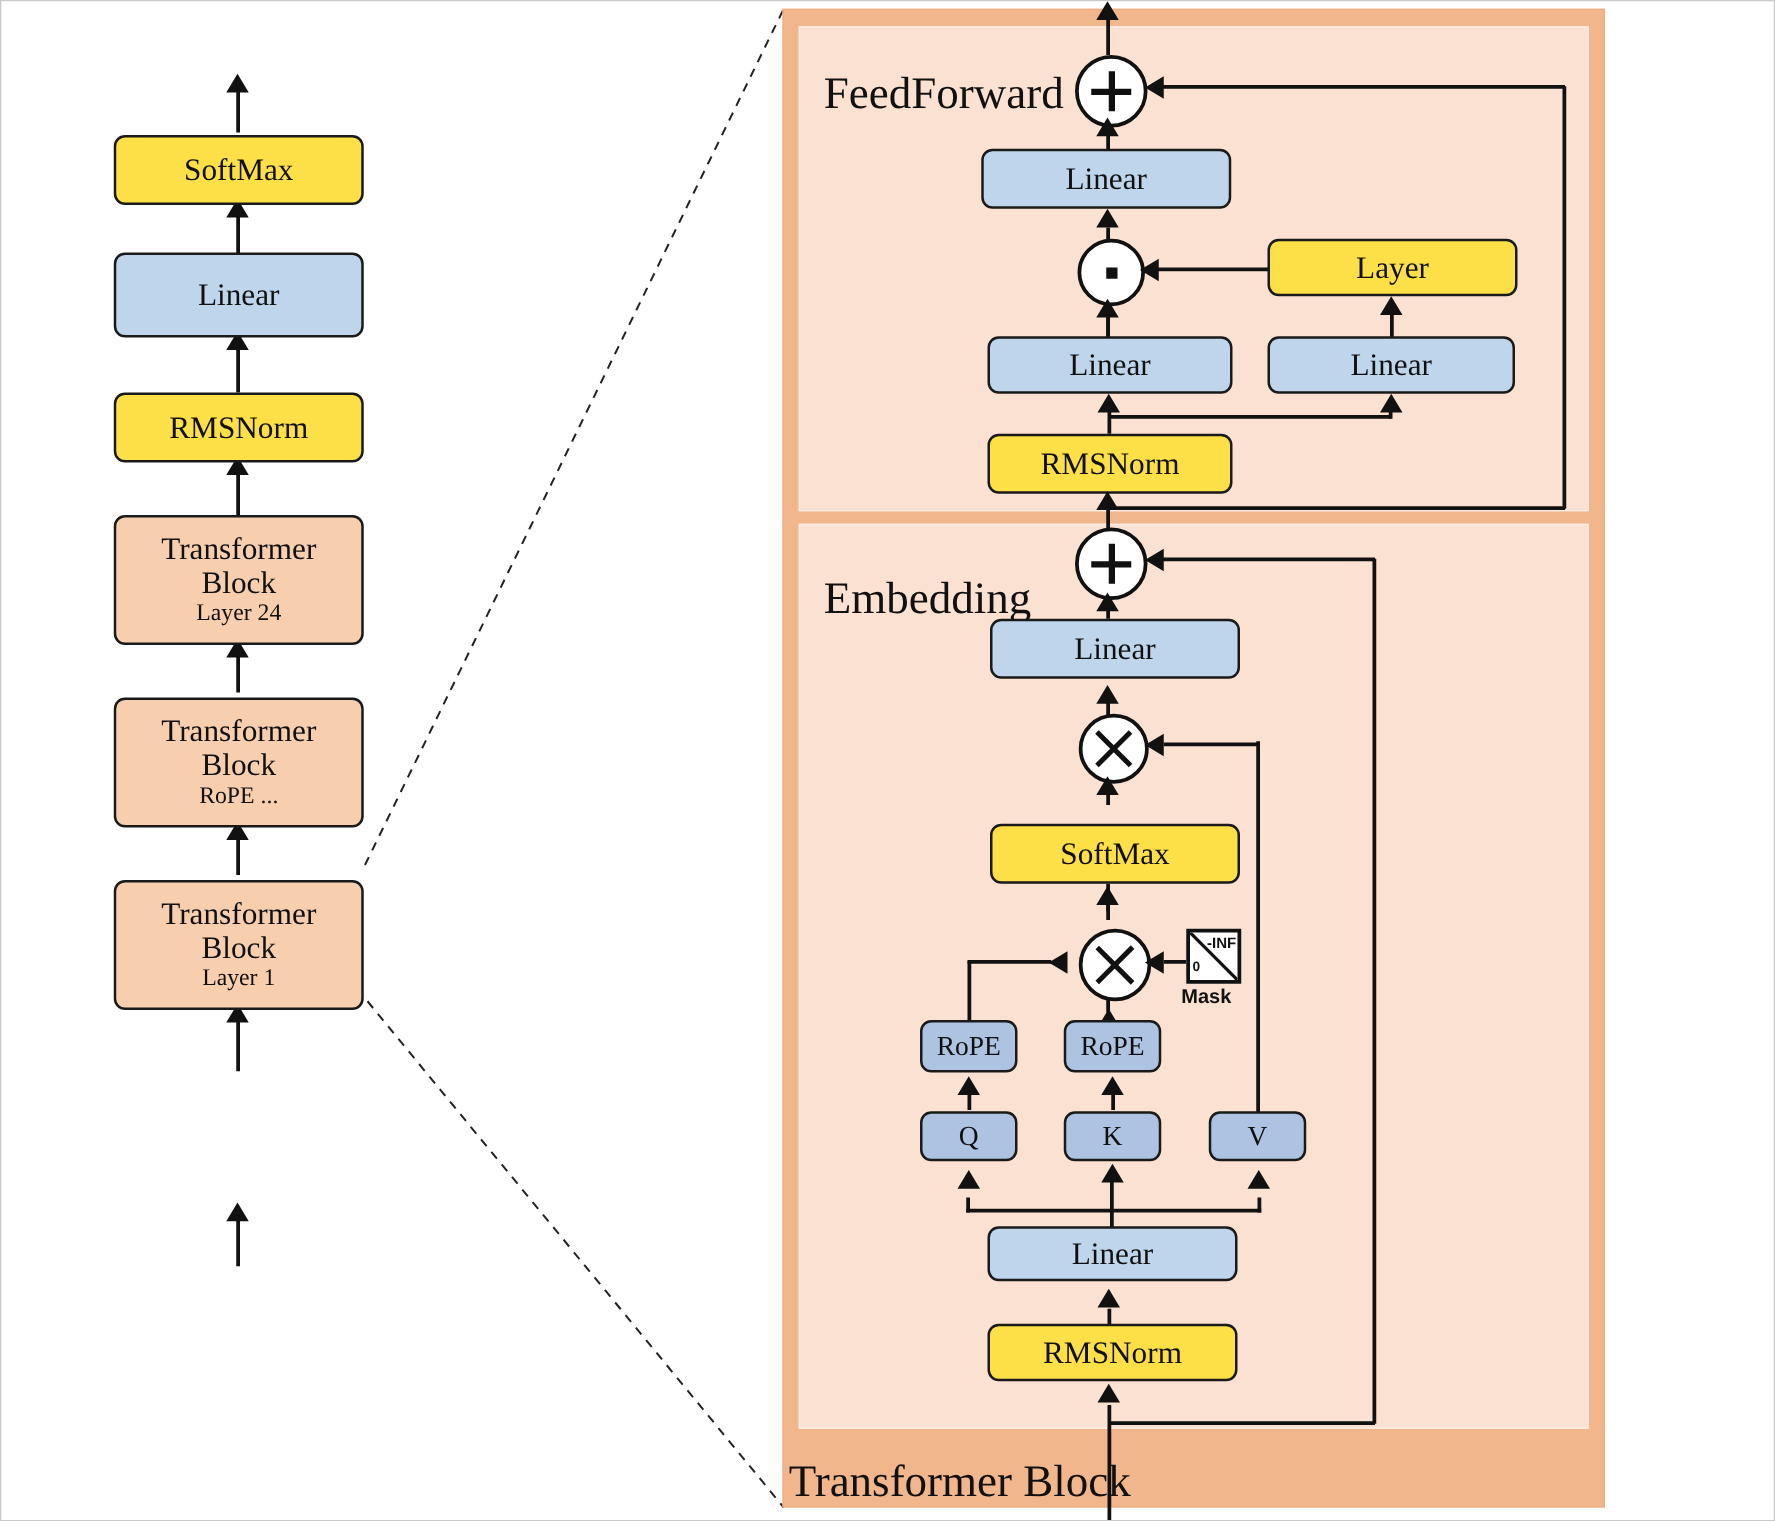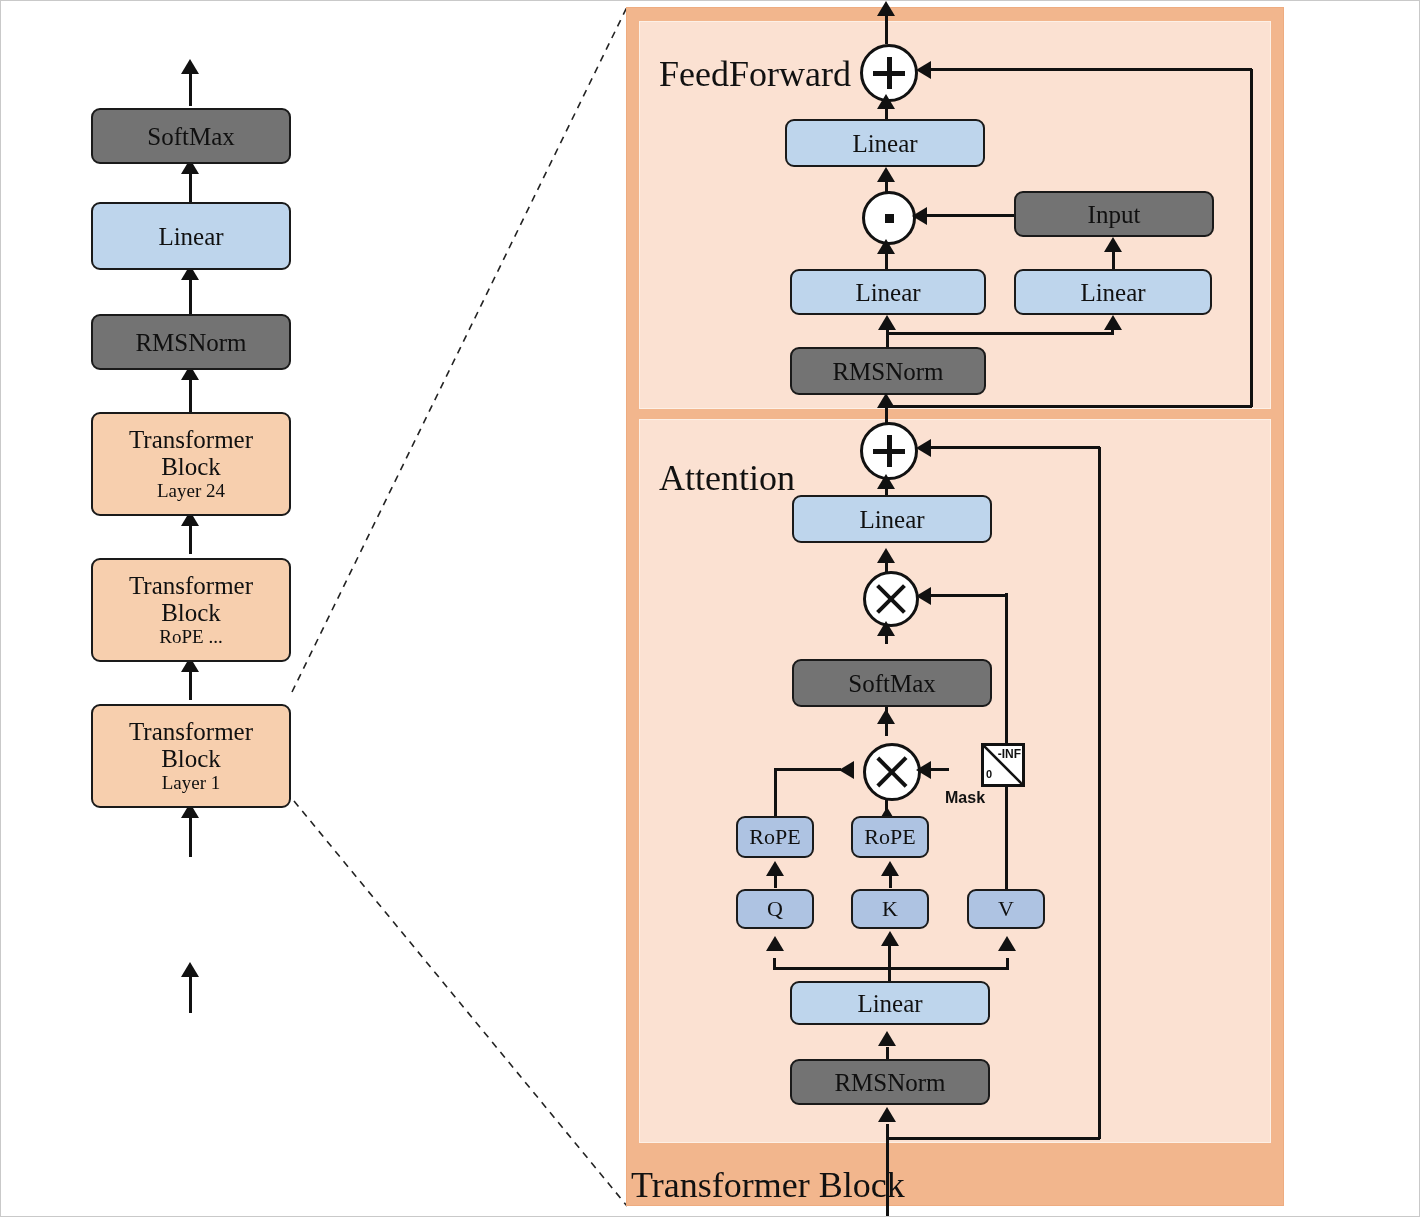--- a/index.html
+++ b/index.html
@@ -7,21 +7,21 @@
   #page{position:relative;width:1420px;height:1217px;background:#fff;
         border:1px solid #c9c9c9;box-sizing:border-box;overflow:hidden;}
 
   
   .node{position:absolute;box-sizing:border-box;border:2.5px solid #1a1a1a;
         border-radius:9px;display:flex;flex-direction:column;
         align-items:center;justify-content:center;line-height:1.08;
         color:#101010;text-align:center;}
   .blue{background:#bed5ec;}
   .blue2{background:#aec3e2;}
-  .green{background:#737373;}
+  .green{background:#fde047;}
   .orange{background:#f7cfae;}
 
   .lbl-main{font-size:25px;}
   .lbl-sub{font-size:19px;margin-top:1px;}
   .small{font-size:22px;}
 
   
   .panel-outer{position:absolute;box-sizing:border-box;background:#f2b68d;
                border:1px solid #eeac80;}
   .panel-inner{position:absolute;box-sizing:border-box;background:#fbe1d2;
@@ -130,21 +130,21 @@
     <line x1="291" y1="691" x2="626" y2="6" stroke="#222" stroke-width="1.6" stroke-dasharray="7 6"></line>
     <line x1="293" y1="800" x2="626" y2="1205" stroke="#222" stroke-width="1.6" stroke-dasharray="7 6"></line>
   </svg>
 
   <div class="panel-outer" style="left:625px;top:6px;width:658px;height:1199px;"></div>
 
   <div class="panel-inner" style="left:638px;top:20px;width:632px;height:388px;"></div>
   <div class="panel-inner" style="left:638px;top:418px;width:632px;height:724px;"></div>
 
   <div class="panel-title" style="left:658px;top:52px;">FeedForward</div>
-  <div class="panel-title" style="left:658px;top:456px;">Attention</div>
+  <div class="panel-title" style="left:658px;top:456px;">Embedding</div>
   <div class="panel-title" style="left:630px;top:1163px;">Transformer Block</div>
 
   <div class="ln vln" style="left:884px;top:5px;height:38px;"></div>
   <div class="arrow-up" style="left:876px;top:0px;"></div>
 
   <div class="op op-plus" style="left:859px;top:43px;width:52px;height:52px;"></div>
 
   <div class="ln vln" style="left:1249px;top:68px;height:338px;"></div>
   <div class="ln hln" style="left:929px;top:67px;width:322px;"></div>
   <div class="arrow-left" style="left:915px;top:60px;"></div>
@@ -160,21 +160,21 @@
   <div class="ln vln" style="left:884px;top:236px;height:32px;"></div>
   <div class="arrow-up" style="left:876px;top:166px;"></div>
   <div class="ln vln" style="left:884px;top:181px;height:12px;"></div>
 
   <div class="op op-dot" style="left:861px;top:190px;width:48px;height:48px;"></div>
 
   <div class="ln hln" style="left:924px;top:213px;width:100px;"></div>
   <div class="arrow-left" style="left:911px;top:206px;"></div>
 
   <div class="node green" style="left:1013px;top:190px;width:200px;height:46px;">
-    <div class="lbl-main">Input</div>
+    <div class="lbl-main">Layer</div>
   </div>
 
   <div class="ln vln" style="left:884px;top:248px;height:22px;"></div>
   <div class="arrow-up" style="left:876px;top:238px;"></div>
 
   <div class="node blue" style="left:789px;top:268px;width:196px;height:46px;">
     <div class="lbl-main">Linear</div>
   </div>
 
   <div class="ln vln" style="left:1111px;top:241px;height:28px;"></div>
@@ -234,21 +234,21 @@
 
   <div class="op op-times" style="left:862px;top:742px;width:52px;height:52px;"></div>
 
   <div class="ln vln" style="left:773px;top:768px;height:48px;"></div>
   <div class="ln hln" style="left:773px;top:767px;width:67px;"></div>
   <div class="arrow-left" style="left:838px;top:760px;"></div>
 
   <div class="ln hln" style="left:930px;top:767px;width:18px;"></div>
   <div class="arrow-left" style="left:915px;top:760px;"></div>
 
-  <div class="mask-box" style="left:980px;top:742px;width:44px;height:44px;">
+  <div class="mask-box" style="left:948px;top:742px;width:44px;height:44px;">
     <svg class="mask-diag" viewBox="0 0 44 44" preserveAspectRatio="none">
       <line x1="0" y1="0" x2="44" y2="44" stroke="#111" stroke-width="3"></line>
     </svg>
     <div class="mask-inf" style="right:1px;top:1px;">-INF</div>
     <div class="mask-zero" style="left:2px;bottom:4px;">0</div>
   </div>
   <div class="mask-label" style="left:944px;top:788px;text-align:center;">Mask</div>
 
   <div class="ln vln" style="left:885px;top:818px;height:14px;"></div>
   <div class="arrow-up" style="left:877px;top:806px;"></div>

